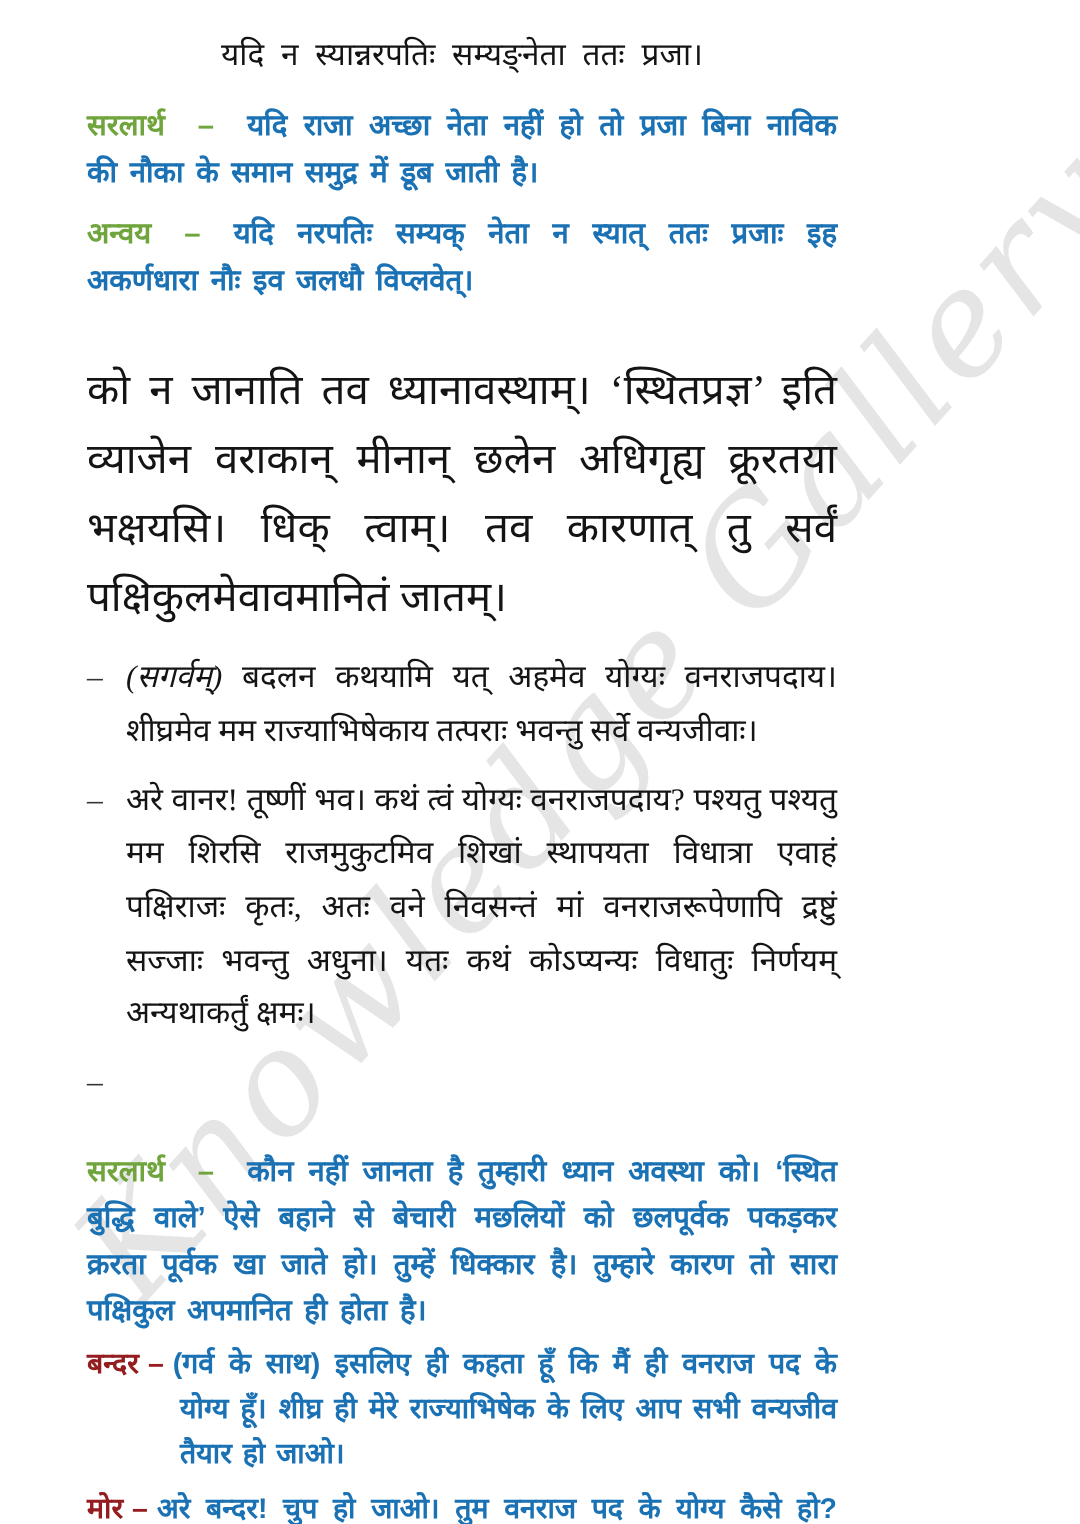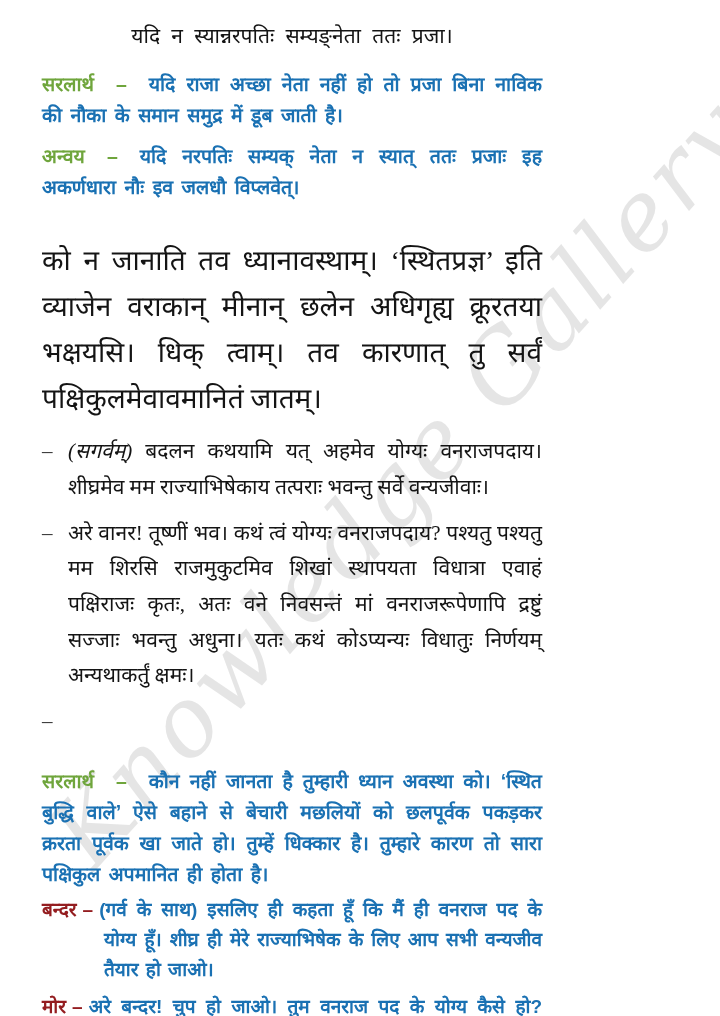--- a/index.html
+++ b/index.html
@@ -10,20 +10,21 @@
     overflow:hidden;
     font-family:"Liberation Serif","DejaVu Serif",serif;
     color:#141414;
   }
   .page{
     position:relative;
     width:584px;height:1016px;
     padding:14px 42px 10px 42px;
     box-sizing:border-box;
     z-index:1;
+    margin-left:16px;
   }
   
   .watermark{
     position:absolute;
     left:-80px; top:460px;
     width:900px;
     text-align:center;
     font-family:"DejaVu Serif","Liberation Serif",serif;
     font-style:italic;
     font-size:96px;

